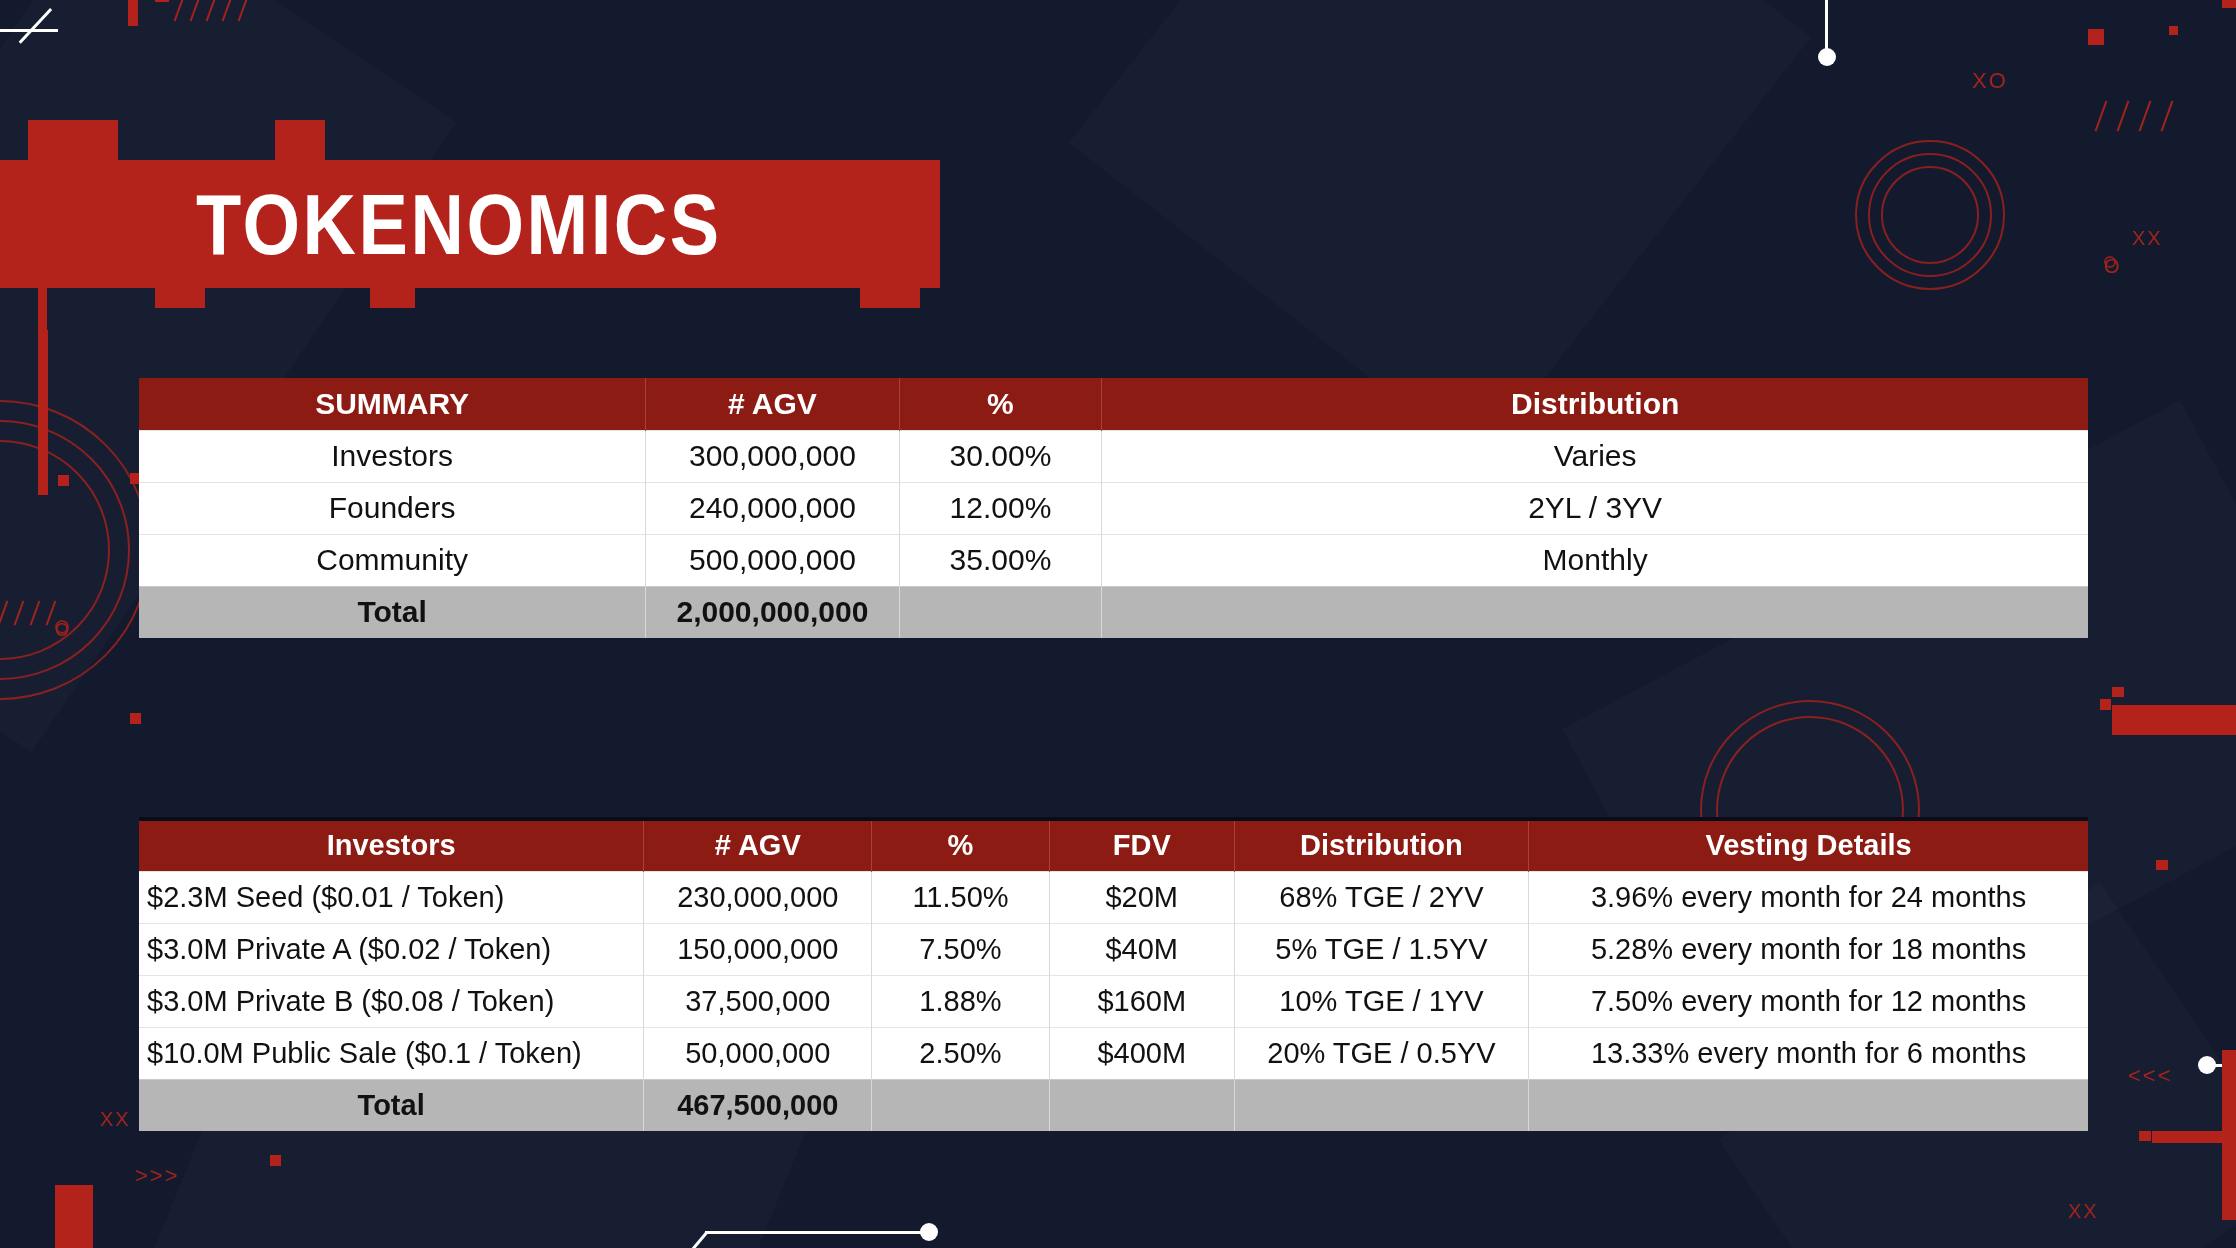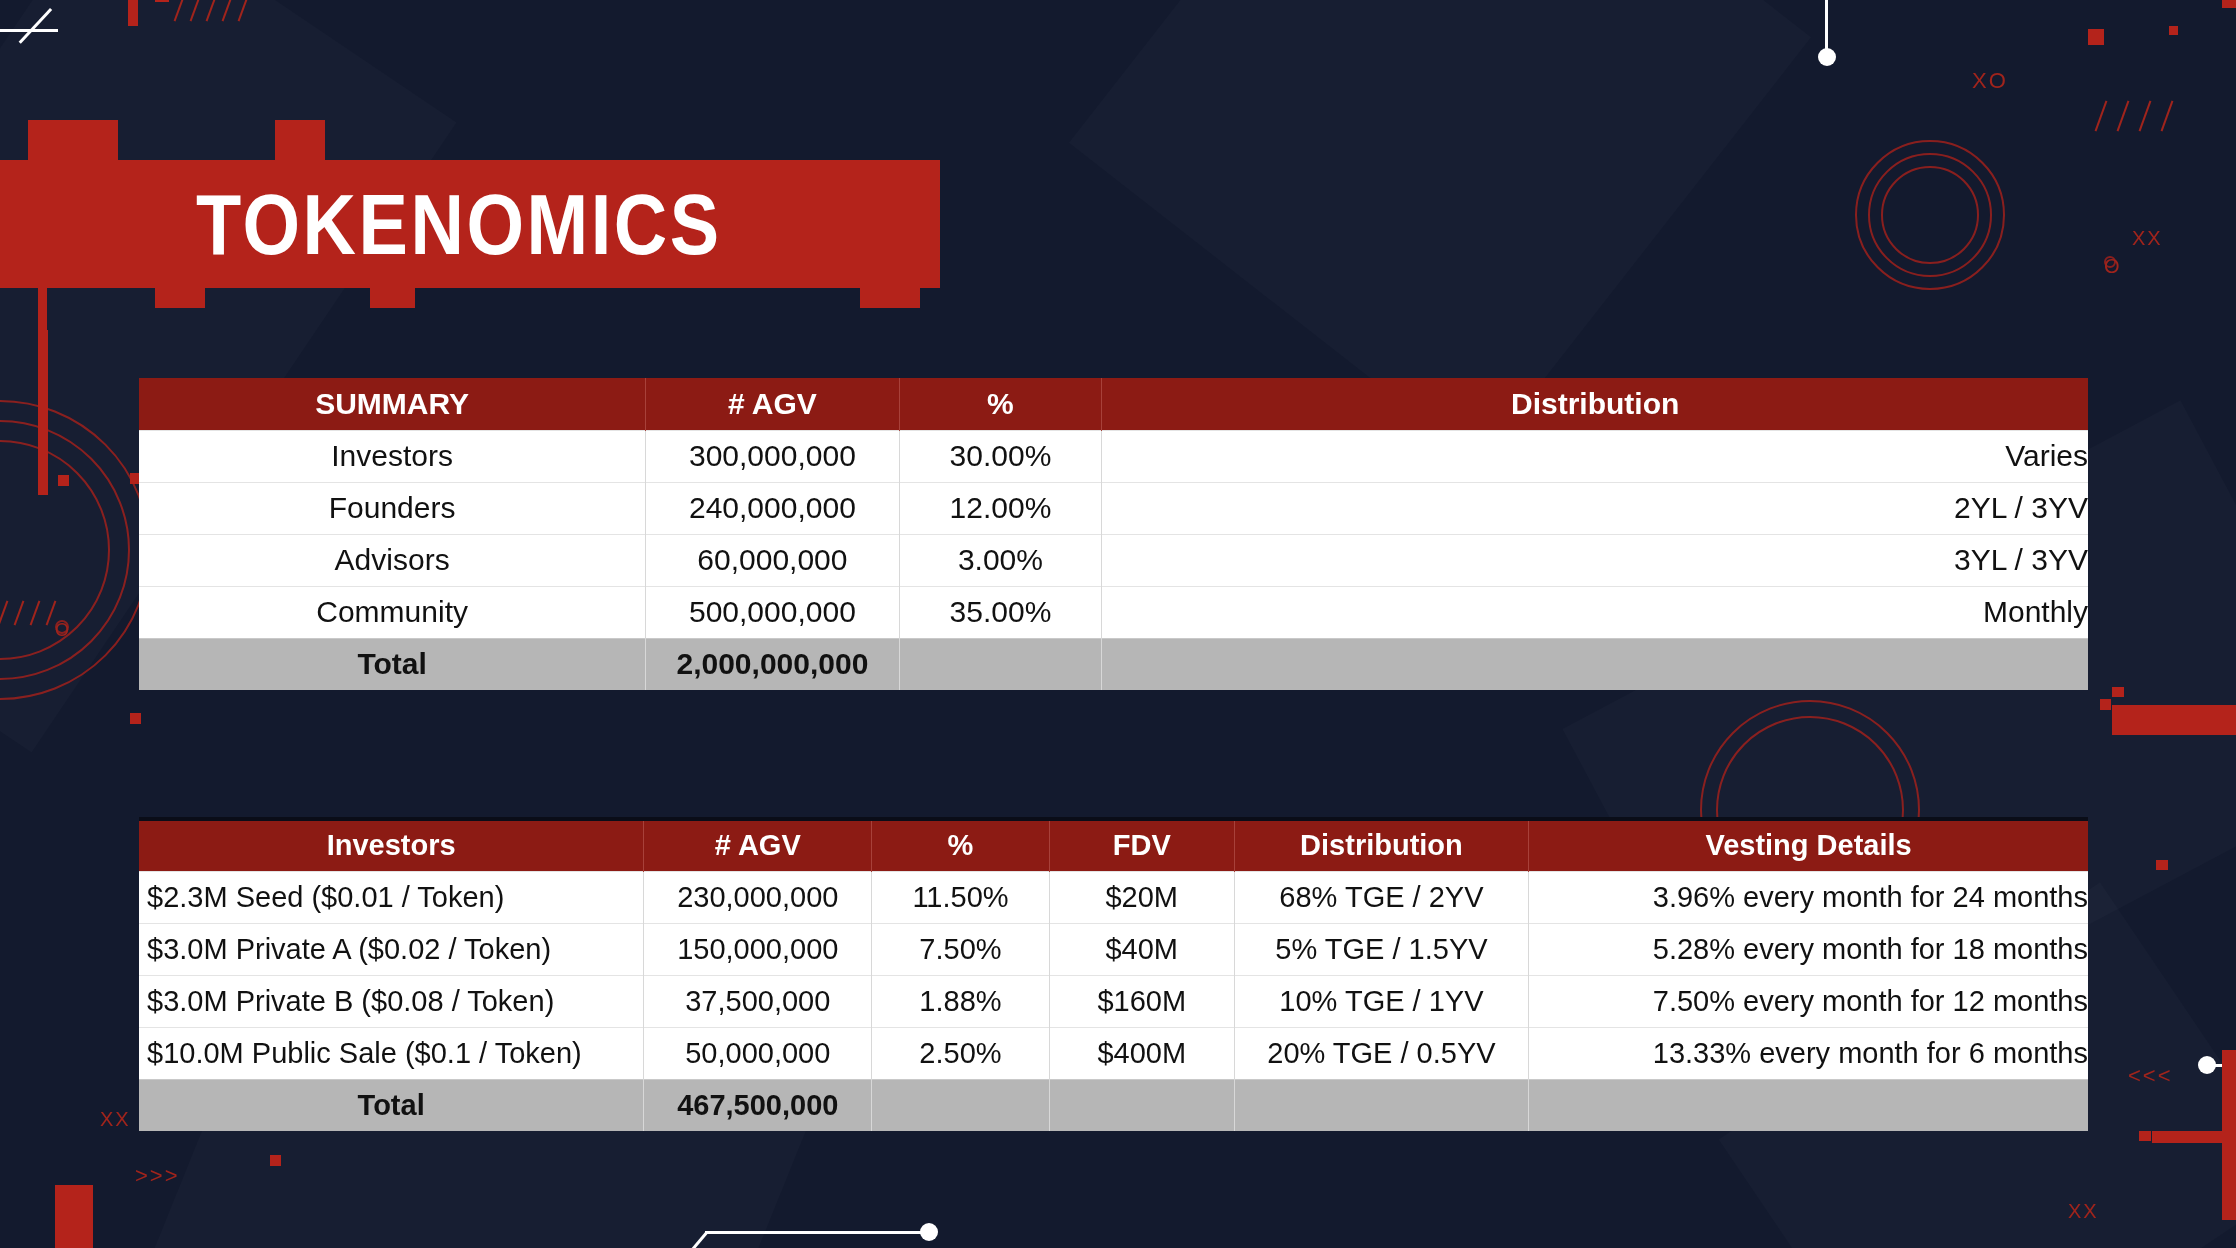--- a/index.html
+++ b/index.html
@@ -89,21 +89,21 @@
   }
   .tbl th:last-child { border-right:none; }
   .tbl td {
     background:#ffffff;
     color:#111111;
     text-align:center;
     border-right:1px solid #d8d8d8;
     border-top:1px solid #e4e4e4;
     white-space:nowrap;
   }
-  .tbl td:last-child { border-right:none;text-align:right; }
+  .tbl td:last-child { border-right:none; }
   .tbl tr.total-row td {
     background:#b6b6b6;
     font-weight:bold;
     border-top:1px solid #c9c9c9;
   }
 
   
   #table-summary { left:139px; top:378px; width:1949px; }
   #table-summary th { height:52px; font-size:30px; }
   #table-summary td { height:52px; font-size:30px; }
@@ -237,26 +237,20 @@
         <td>30.00%</td>
         <td>Varies</td>
       </tr>
       <tr>
         <td>Founders</td>
         <td>240,000,000</td>
         <td>12.00%</td>
         <td>2YL / 3YV</td>
       </tr>
       <tr>
-        <td>Advisors</td>
-        <td>60,000,000</td>
-        <td>3.00%</td>
-        <td>3YL / 3YV</td>
-      </tr>
-      <tr>
         <td>Community</td>
         <td>500,000,000</td>
         <td>35.00%</td>
         <td>Monthly</td>
       </tr>
       <tr class="total-row">
         <td>Total</td>
         <td>2,000,000,000</td>
         <td></td>
         <td></td>

